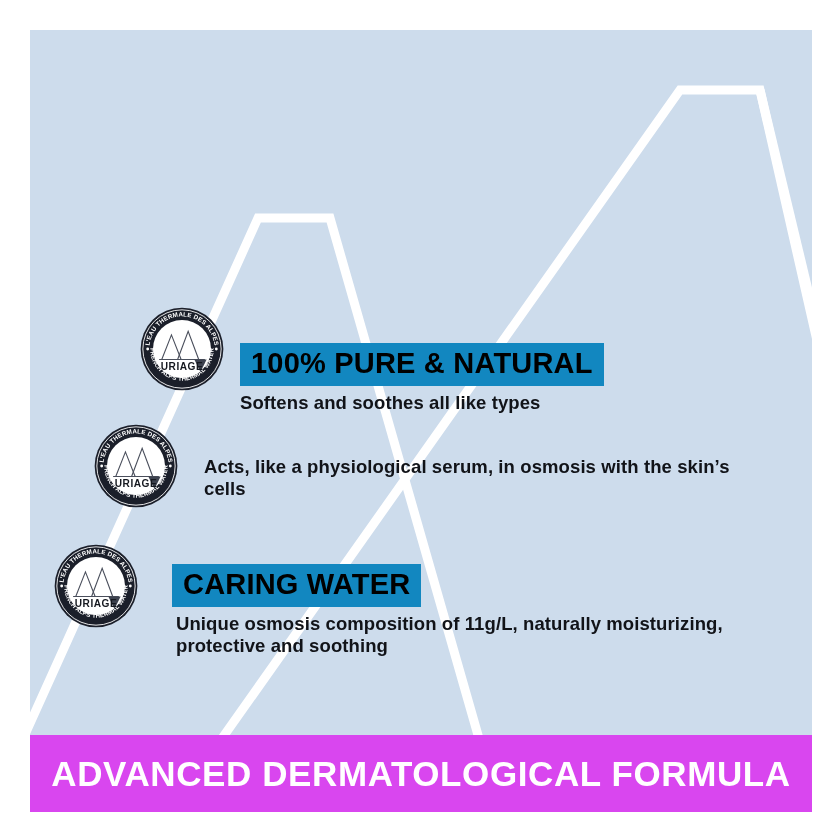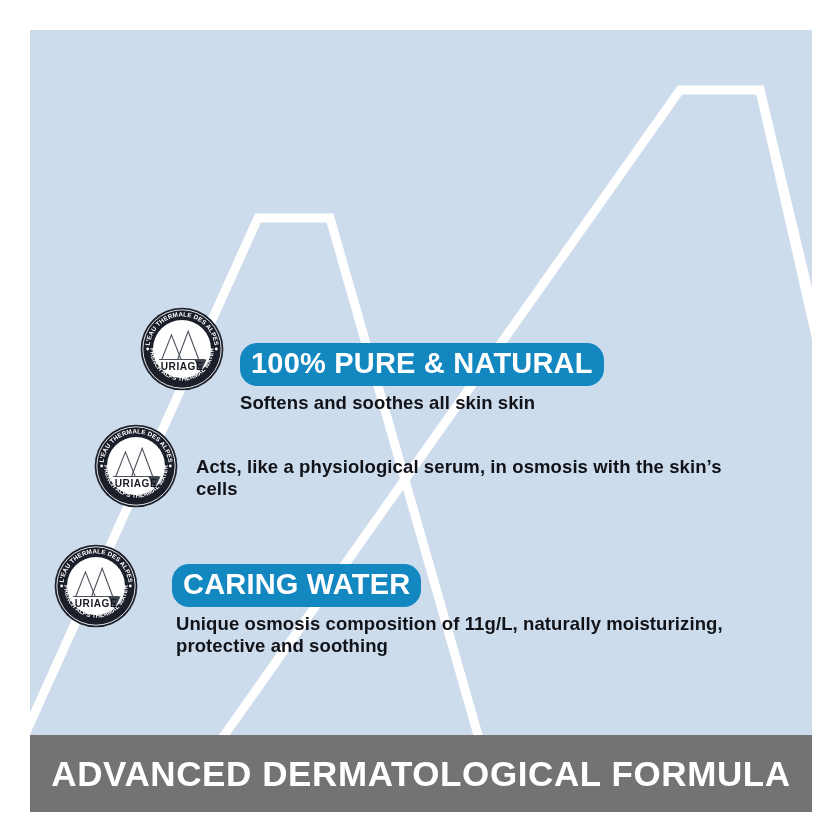--- a/index.html
+++ b/index.html
@@ -74,50 +74,49 @@
     position: relative;
     margin-left: 14px;
     padding-top: 38px;
   }
   .feature-2 .feature-text { padding-top: 28px; }
   .feature-3 .feature-text { padding-top: 22px; margin-left: 32px; }
 
   .headline {
     display: inline-block;
     background: #1287c0;
-    color: #ffffff;
+    color: #000000;
     font-size: 29px;
     font-weight: bold;
     letter-spacing: 0.2px;
     line-height: 1.0;
     padding: 6px 11px 8px 11px;
     white-space: nowrap;
-    border-radius: 17px;
   }
 
   .subline {
     margin-top: 6px;
     color: #111318;
     font-size: 18.5px;
     font-weight: bold;
     line-height: 1.18;
     letter-spacing: 0.1px;
     max-width: 560px;
   }
-  .feature-2 .subline { max-width: 545px; margin-left: 2px; }
+  .feature-2 .subline { max-width: 545px; margin-left: 10px; }
   .feature-3 .subline { max-width: 600px; margin-left: 4px; }
 
   
   .banner {
     position: absolute;
     left: 30px;
     top: 735px;
     width: 782px;
     height: 77px;
-    background: #737373;
+    background: #d946ef;
     display: flex;
     align-items: center;
     justify-content: center;
   }
   .banner-text {
     color: #ffffff;
     font-size: 35px;
     font-weight: bold;
     letter-spacing: 0.6px;
     white-space: nowrap;
@@ -165,21 +164,21 @@
             <path d="M 27 62 L 38 34 L 49 62"></path>
             <path d="M 45 62 L 57 30 L 69 62"></path>
             <path d="M 24 62 L 76 62"></path>
           </g>
           <path d="M 64 62 L 78 62 L 71 76 Z" fill="#3d424f"></path>
           <text x="50" y="74" text-anchor="middle" font-family="Liberation Sans, sans-serif" font-size="11.5" font-weight="bold" letter-spacing="0.6" fill="#15181f">URIAGE</text>
         </svg>
       </div>
       <div class="feature-text">
         <div class="headline">100% PURE &amp; NATURAL</div>
-        <div class="subline">Softens and soothes all skin skin</div>
+        <div class="subline">Softens and soothes all like types</div>
       </div>
     </div>
 
     <div class="feature feature-2">
       <div class="seal">
         <svg viewBox="0 0 100 100" aria-hidden="true">
           <defs>
             <path id="arcTop2" d="M 50,50 m -37,0 a 37,37 0 0 1 74,0" fill="none"></path>
             <path id="arcBot2" d="M 50,50 m -36,0 a 36,36 0 0 0 72,0" fill="none"></path>
           </defs>

